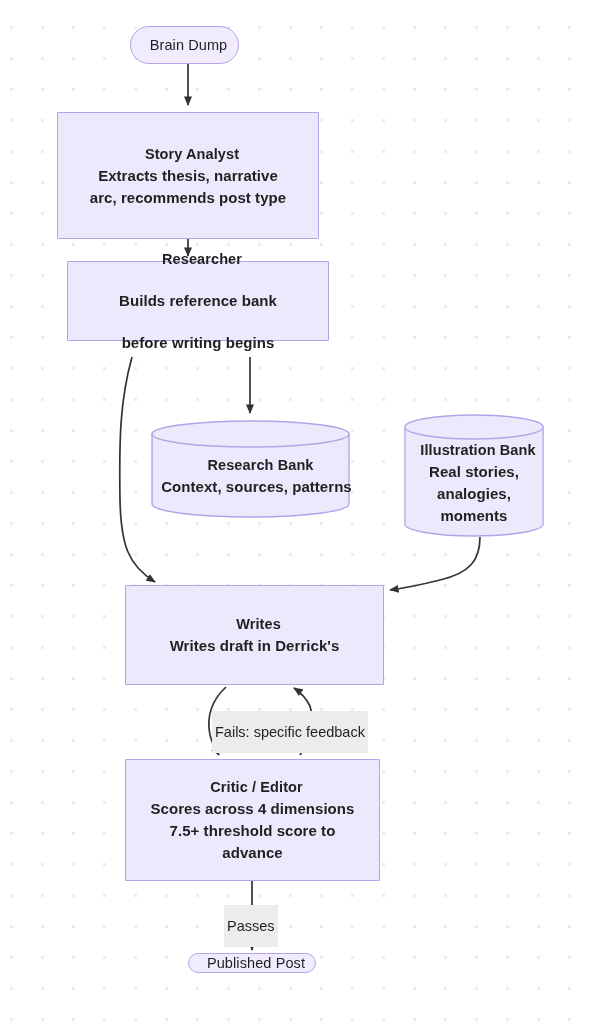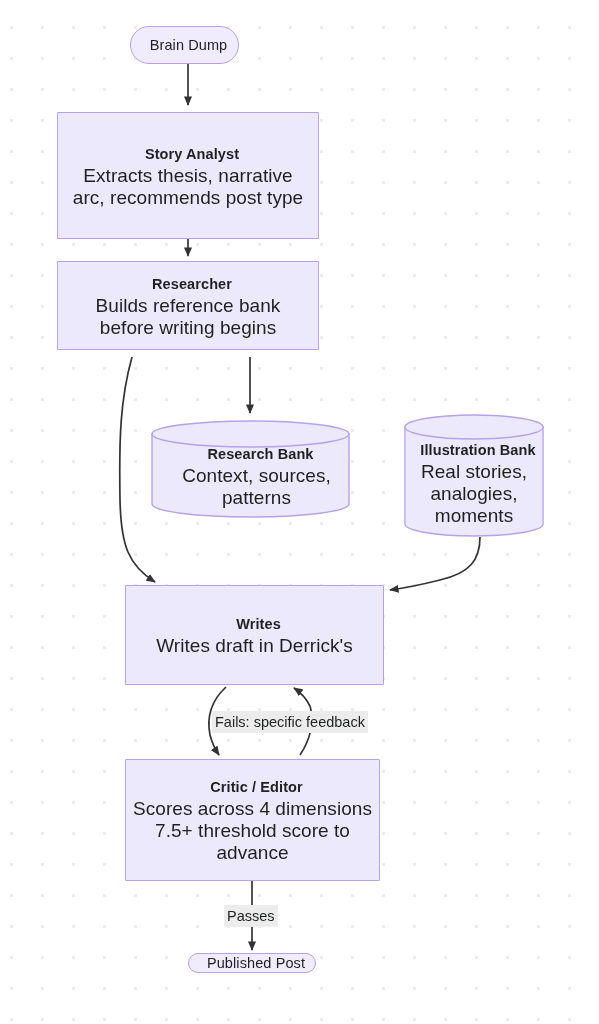--- a/index.html
+++ b/index.html
@@ -41,22 +41,22 @@
     z-index: 3;
   }
   .node .title {
     font-weight: bold;
     font-size: 14.5px;
     line-height: 22px;
     letter-spacing: 0.1px;
     padding-left: 8px;
   }
   .node .line {
-    font-weight: normal;
-    font-size: 19px;
+    font-weight: bold;
+    font-size: 15px;
     line-height: 22px;
     letter-spacing: 0.05px;
   }
   
   .process {
     background: #ece9fc;
     border: 1.4px solid #b6a2e8;
     border-radius: 1px;
   }
   
@@ -94,21 +94,21 @@
     padding-top: 14px;
     box-sizing: border-box;
     margin-left: 12px;
   }
   .edge-label {
     position: absolute;
     background: #ececec;
     color: #1f2020;
     font-size: 14.5px;
     line-height: 18px;
-    padding: 2px 3px;
+    padding: 12px 3px;
     white-space: nowrap;
     z-index: 4;
   }
 </style>
 </head>
 <body>
 
 <div id="canvas">
 
   <svg id="edges" viewBox="0 0 599 1024" xmlns="http://www.w3.org/2000/svg">
@@ -138,21 +138,21 @@
   <div class="node terminal" style="left:130px; top:26px; width:109px; height:38px;">
     <div class="title">Brain Dump</div>
   </div>
 
   <div class="node process" style="left:57px; top:112px; width:262px; height:127px;">
     <div class="title">Story Analyst</div>
     <div class="line">Extracts thesis, narrative</div>
     <div class="line">arc, recommends post type</div>
   </div>
 
-  <div class="node process" style="left:57px; top:261px; width:262px; height:89px;">
+  <div class="node process" style="left:67px; top:261px; width:262px; height:80px;gap:20px;">
     <div class="title">Researcher</div>
     <div class="line">Builds reference bank</div>
     <div class="line">before writing begins</div>
   </div>
 
   <div class="node cylinder" style="left:151px; top:420px; width:199px; height:98px;">
     <svg class="cyl-shape" viewBox="0 0 199 98" preserveAspectRatio="none" xmlns="http://www.w3.org/2000/svg">
       <path d="M1,14 L1,84 A98.5,13 0 0 0 198,84 L198,14 Z" fill="#ece9fc" stroke="#b6a2e8" stroke-width="1.4"></path>
       <ellipse cx="99.5" cy="14" rx="98.5" ry="13" fill="#ece9fc" stroke="#b6a2e8" stroke-width="1.4"></ellipse>
     </svg>

